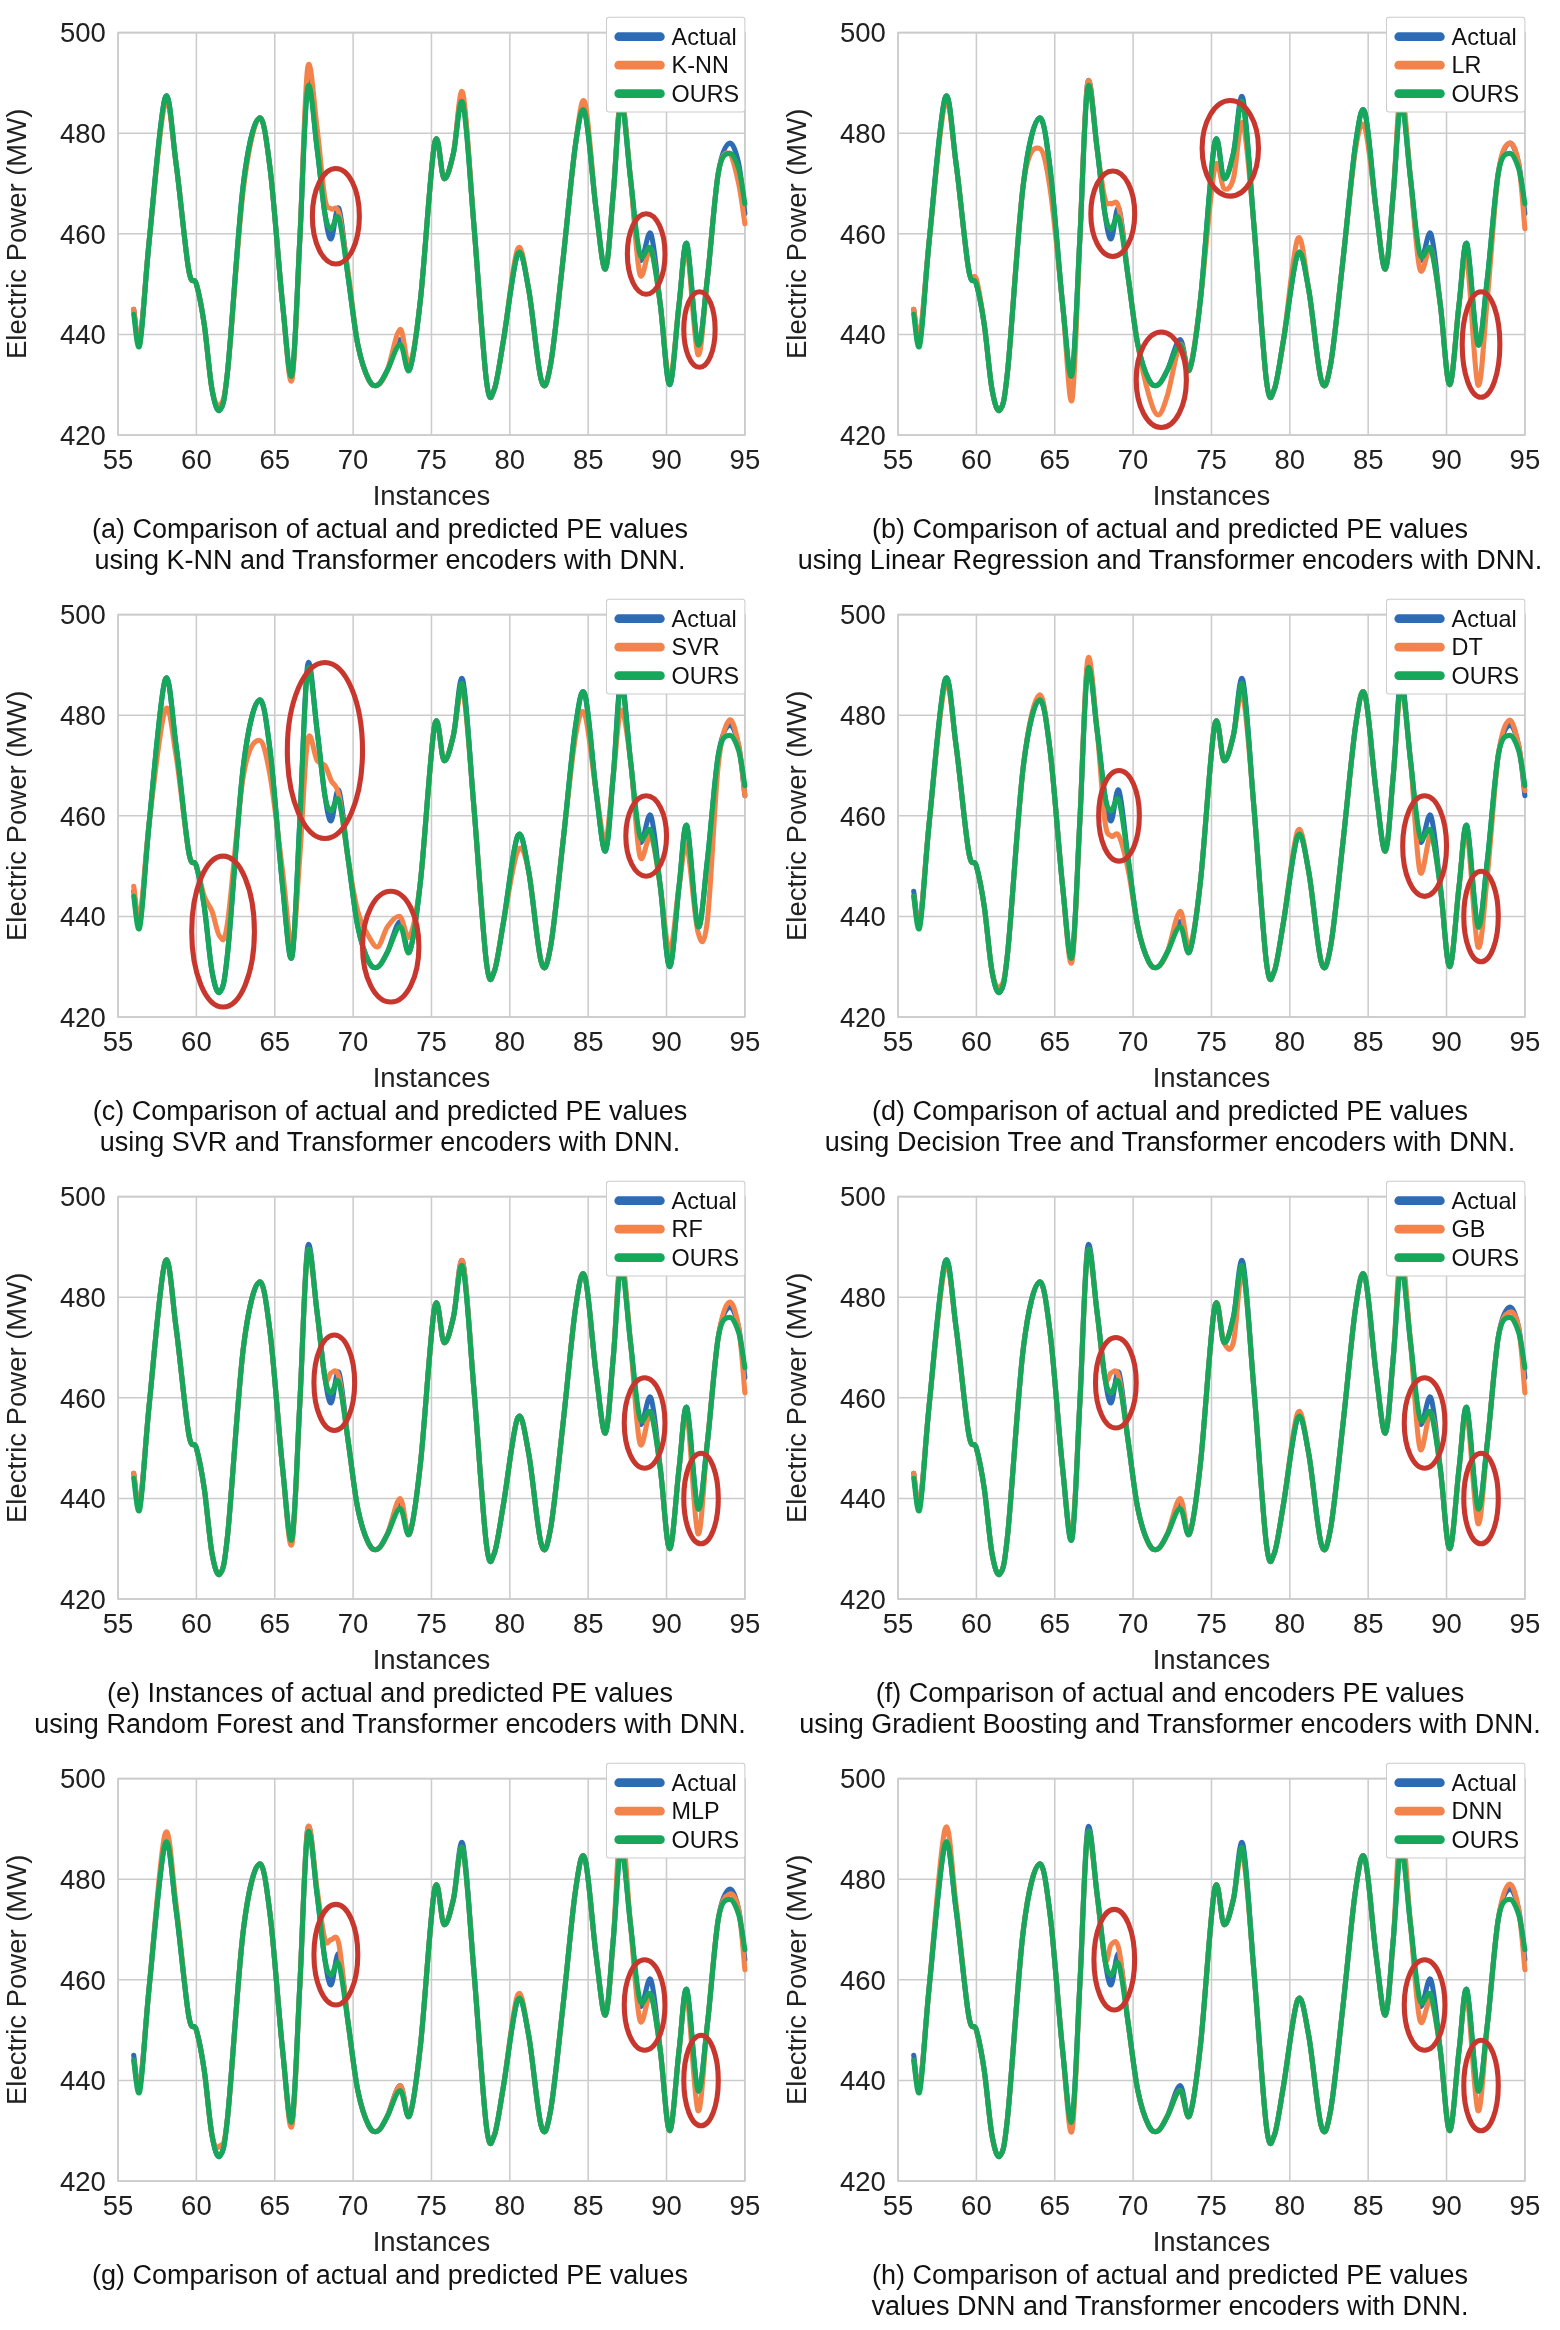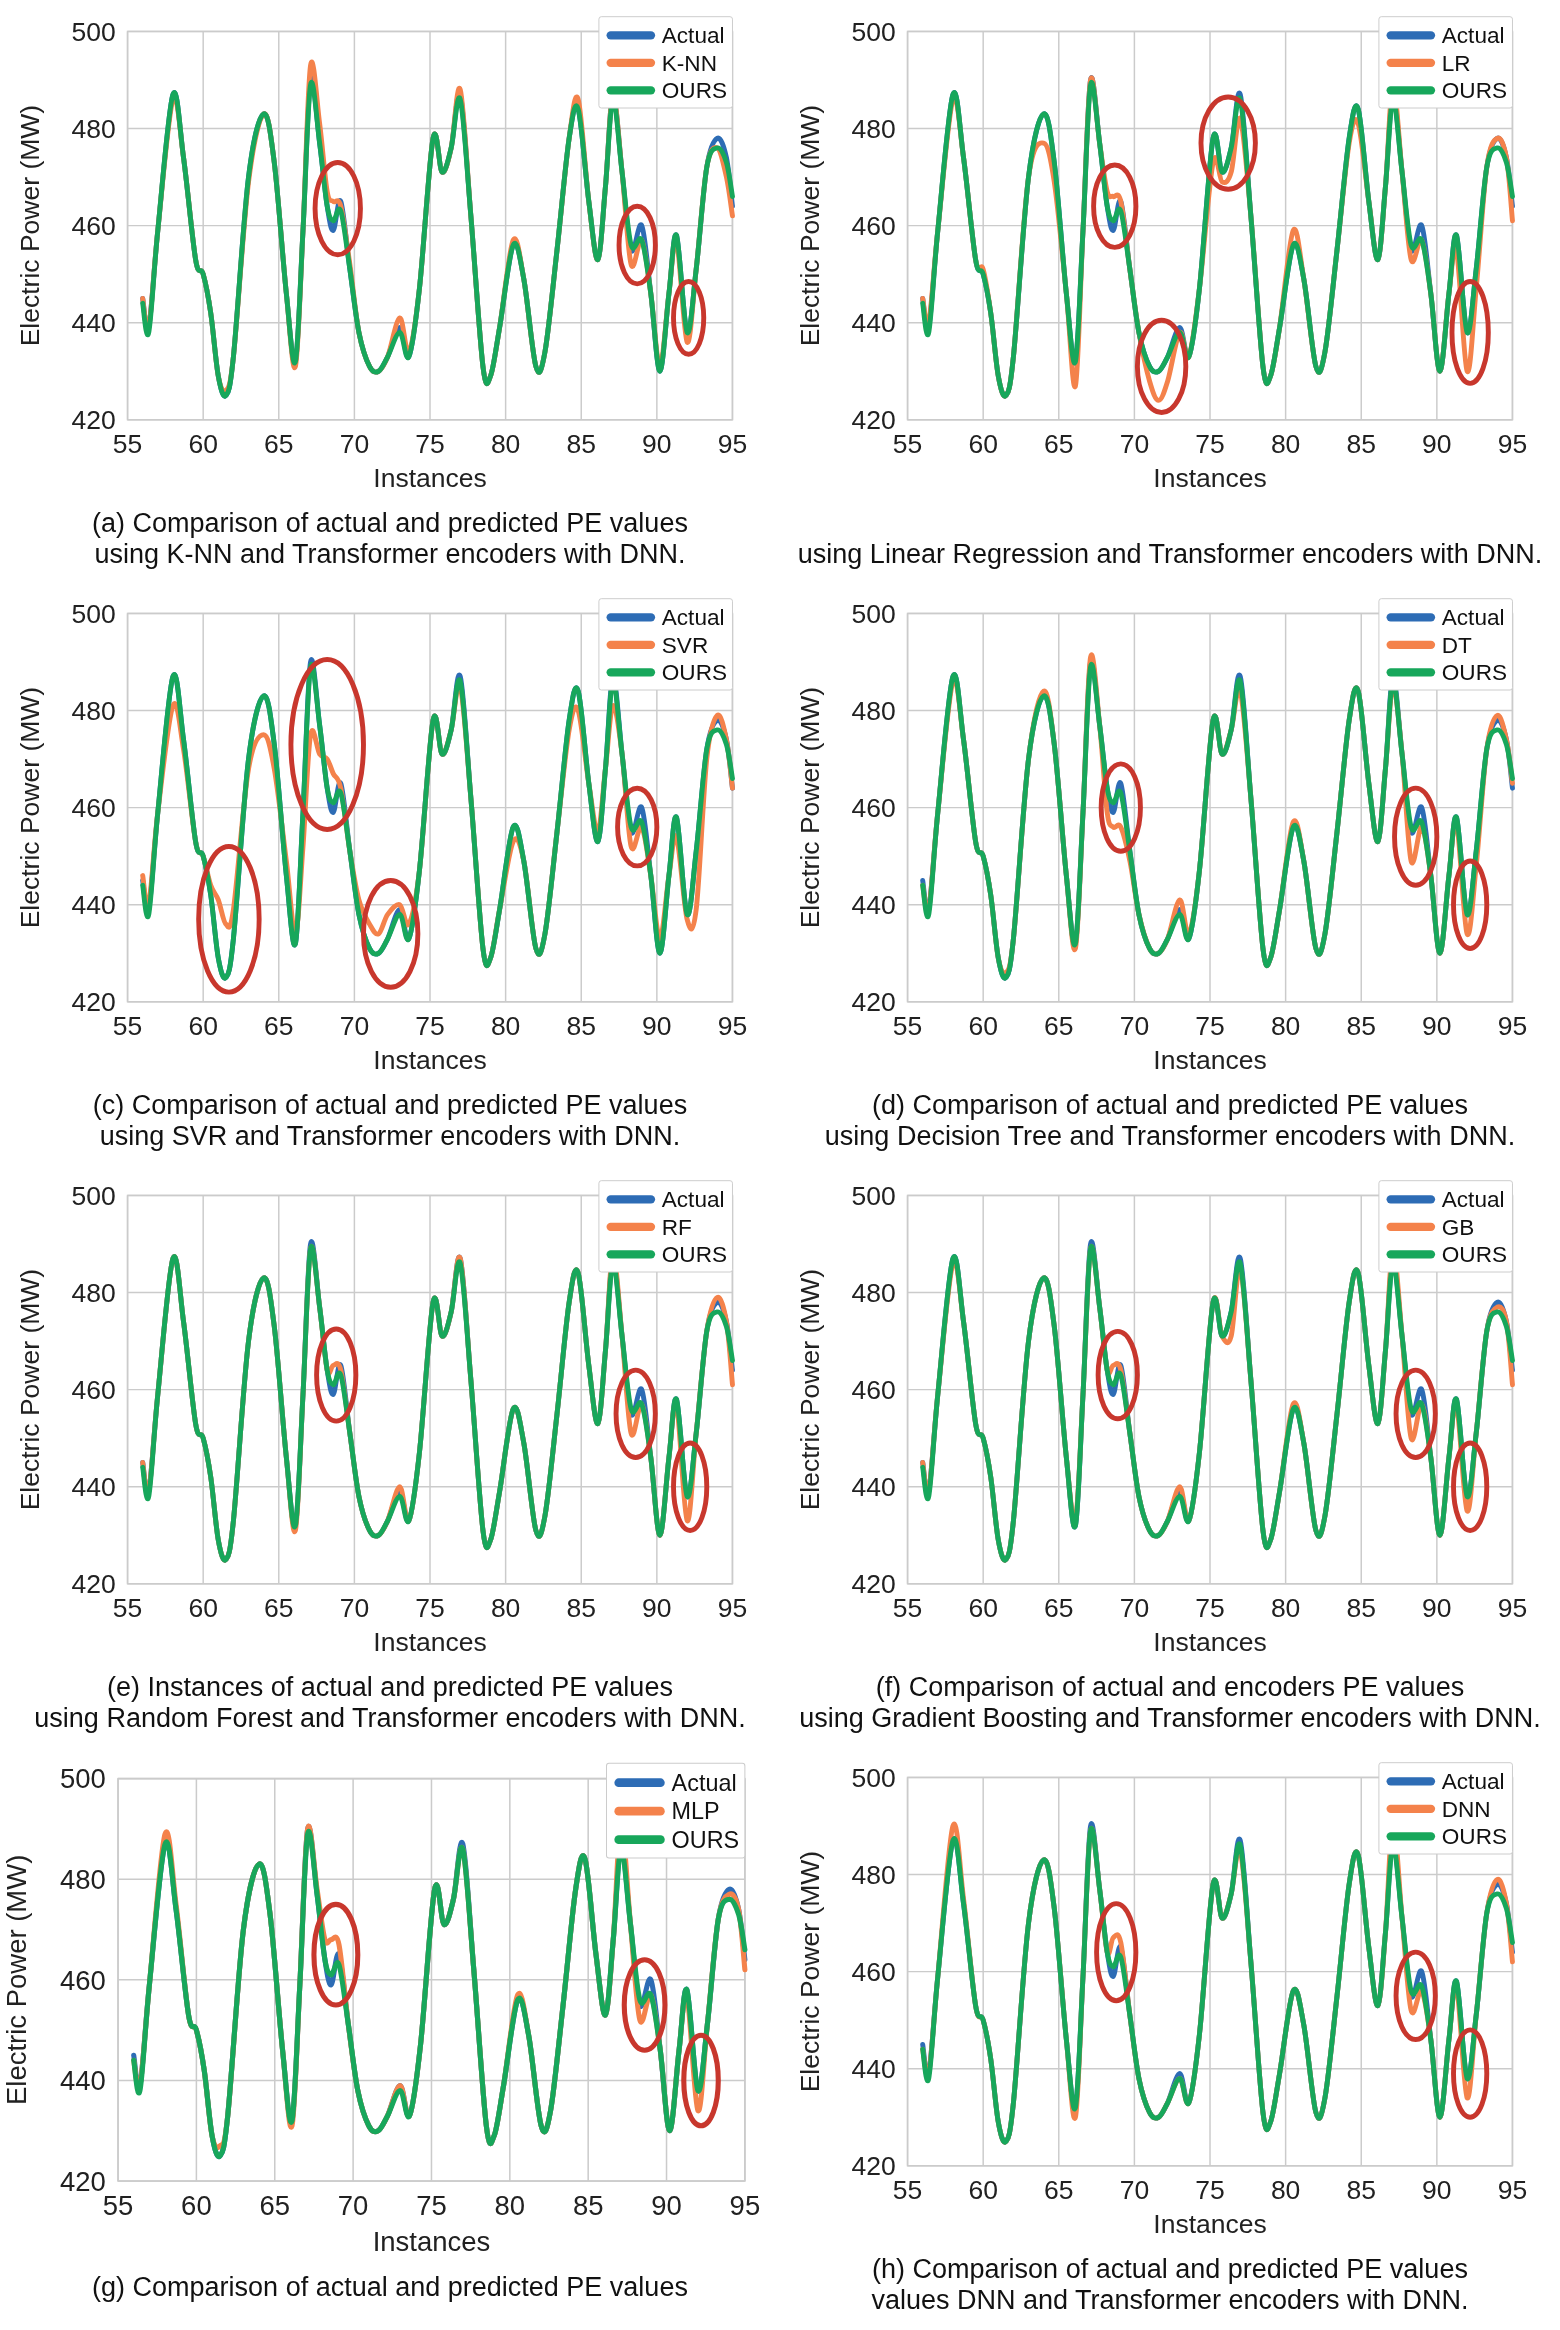--- a/index.html
+++ b/index.html
@@ -18,21 +18,21 @@
     overflow: hidden;
     margin: 0;
   }
   .chart { width: 780px; height: 514px; display: block; }
   .caption {
     width: 780px;
     text-align: center;
     font-size: 27px;
     line-height: 1.15;
     color: #111111;
-    margin: 12px;
+    margin: 0;
   }
 </style>
 </head>
 <body>
 
 <div class="figure-grid">
 
   <figure class="cell">
     <svg class="chart" viewBox="0 0 1533 1010" xmlns="http://www.w3.org/2000/svg">
         <rect x="232" y="64" width="1232" height="791" fill="#ffffff"></rect>
@@ -130,21 +130,21 @@
         <text x="52" y="459.5" text-anchor="middle" font-size="54" fill="#212121" transform="rotate(-90 52 459.5)">Electric Power (MW)</text>
         <rect x="1192" y="34" width="272" height="186" fill="#ffffff" stroke="#cccccc" stroke-width="2" rx="5"></rect>
         <line x1="1216" y1="72" x2="1298" y2="72" stroke="#2D6CB5" stroke-width="17" stroke-linecap="round"></line>
         <text x="1320" y="88" font-size="46" fill="#111111">Actual</text>
         <line x1="1216" y1="128" x2="1298" y2="128" stroke="#F4824B" stroke-width="17" stroke-linecap="round"></line>
         <text x="1320" y="144" font-size="46" fill="#111111">LR</text>
         <line x1="1216" y1="184" x2="1298" y2="184" stroke="#17A75B" stroke-width="17" stroke-linecap="round"></line>
         <text x="1320" y="200" font-size="46" fill="#111111">OURS</text>
       </svg>
     <figcaption class="caption">
-      <br>
+      <span>(b) Comparison of actual and predicted PE values</span><br>
       <span>using Linear Regression and Transformer encoders with DNN.</span>
     </figcaption>
   </figure>
 
   <figure class="cell">
     <svg class="chart" viewBox="0 0 1533 1010" xmlns="http://www.w3.org/2000/svg">
         <rect x="232" y="64" width="1232" height="791" fill="#ffffff"></rect>
         <line x1="232" y1="64" x2="232" y2="855" stroke="#CBCBCB" stroke-width="3"></line>
         <line x1="386" y1="64" x2="386" y2="855" stroke="#CBCBCB" stroke-width="3"></line>
         <line x1="540" y1="64" x2="540" y2="855" stroke="#CBCBCB" stroke-width="3"></line>

